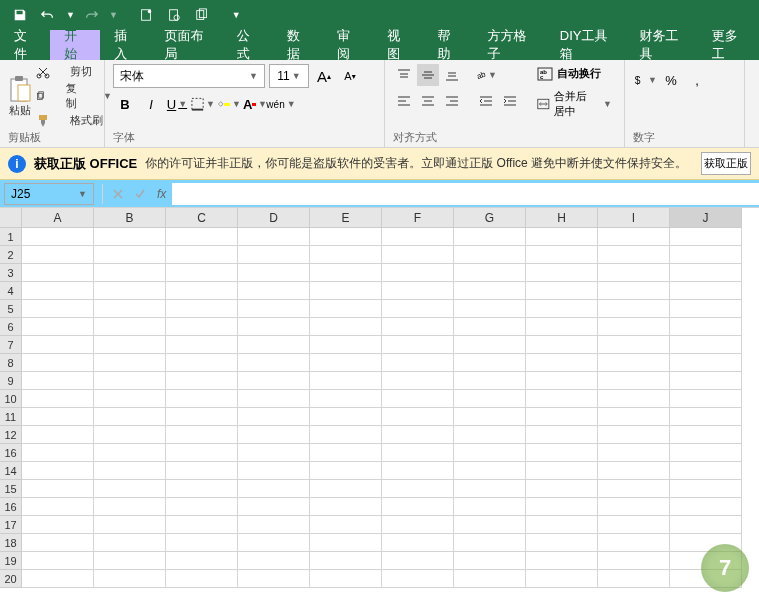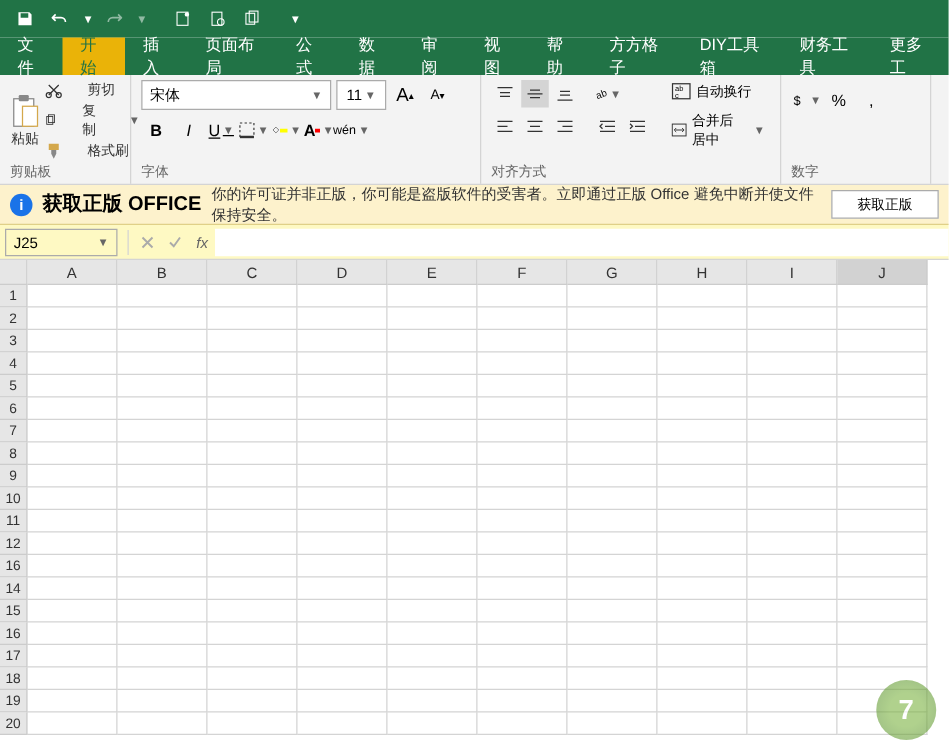--- a/index.html
+++ b/index.html
@@ -5,21 +5,21 @@
 * { margin: 0; padding: 0; box-sizing: border-box; font-family: "Microsoft YaHei", sans-serif; }
 body { width: 759px; height: 602px; overflow: hidden; background: #fff; font-size: 12px; }
 
 .titlebar { background: #217346; height: 30px; display: flex; align-items: center; padding: 0 8px; gap: 4px; }
 .titlebar .tb-btn { width: 24px; height: 24px; display: flex; align-items: center; justify-content: center; color: #fff; cursor: pointer; }
 .titlebar .tb-btn svg { width: 14px; height: 14px; }
 .titlebar .sep { width: 8px; }
 
 .menubar { background: #217346; height: 30px; display: flex; align-items: stretch; }
 .menubar .tab { padding: 0 14px; color: #fff; font-size: 13px; display: flex; align-items: center; cursor: pointer; }
-.menubar .tab.active { background: #eab308; color: #217346; }
+.menubar .tab.active { background: #c4b5fd; color: #217346; }
 
 .ribbon { background: #f3f3f3; height: 88px; display: flex; border-bottom: 1px solid #d4d4d4; }
 .ribbon-group { border-right: 1px solid #d4d4d4; padding: 4px 8px 2px; display: flex; flex-direction: column; justify-content: space-between; }
 .ribbon-group .label { text-align: left; color: #666; font-size: 11px; padding-top: 2px; }
 .ribbon-row { display: flex; align-items: center; gap: 4px; }
 
 .clipboard-group { width: 105px; }
 .paste-big { display: flex; flex-direction: column; align-items: center; width: 36px; cursor: pointer; }
 .paste-big svg { width: 24px; height: 28px; }
 .paste-big span { font-size: 11px; color: #333; }
@@ -36,34 +36,34 @@
 .fb-btn { width: 24px; height: 24px; display: flex; align-items: center; justify-content: center; cursor: pointer; font-size: 13px; }
 .fb-btn.bold { font-weight: bold; }
 .fb-btn.italic { font-style: italic; }
 .fb-btn.underline { text-decoration: underline; }
 .color-strip { width: 14px; height: 3px; }
 
 .align-group { width: 240px; }
 .align-row { display: flex; gap: 2px; }
 .align-btn { width: 22px; height: 22px; display: flex; align-items: center; justify-content: center; cursor: pointer; }
 .align-btn svg { width: 14px; height: 14px; }
-.wrap-btn { display: flex; align-items: flex-start; gap: 4px; font-size: 11px; cursor: pointer; padding: 2px 4px; }
+.wrap-btn { display: flex; align-items: center; gap: 4px; font-size: 11px; cursor: pointer; padding: 2px 4px; font-weight: bold; }
 .merge-btn { display: flex; align-items: center; gap: 4px; font-size: 11px; cursor: pointer; padding: 2px 4px; }
 
 .number-group { width: 120px; }
 .num-format { width: 90px; height: 24px; border: 1px solid #ababab; background: #fff; display: flex; align-items: center; padding: 0 6px; font-size: 12px; }
 .num-row { display: flex; gap: 2px; margin-top: 4px; }
 
 .warning-bar { background: #fdf2cc; height: 32px; display: flex; align-items: center; padding: 0 8px; gap: 8px; border-bottom: 1px solid #e0d088; }
 .warn-icon { width: 18px; height: 18px; border-radius: 50%; background: #1a73e8; color: #fff; display: flex; align-items: center; justify-content: center; font-size: 12px; font-weight: bold; }
-.warn-title { font-weight: bold; font-size: 16px; }
+.warn-title { font-weight: bold; font-size: 13px; }
 .warn-text { font-size: 12px; color: #333; flex: 1; }
-.warn-btn { background: #fff; border: 1px solid #ababab; padding: 3px 20px; font-size: 11px; cursor: pointer; }
-
-.formula-bar { height: 28px; display: flex; align-items: center; border-bottom: 1px solid #d4d4d4; background: #fef9c3; }
+.warn-btn { background: #fff; border: 1px solid #ababab; padding: 3px 2px; font-size: 11px; cursor: pointer; }
+
+.formula-bar { height: 28px; display: flex; align-items: center; border-bottom: 1px solid #d4d4d4; background: #7dd3fc; }
 .name-box { width: 90px; height: 22px; border: 1px solid #ababab; margin: 0 4px; display: flex; align-items: center; padding: 0 6px; justify-content: space-between; font-size: 12px; }
 .fb-sep { width: 1px; height: 20px; background: #d4d4d4; margin: 0 4px; }
 .fb-icon { width: 22px; height: 22px; display: flex; align-items: center; justify-content: center; color: #888; cursor: pointer; }
 .fx-label { font-style: italic; color: #666; padding: 0 6px; }
 .formula-input { flex: 1; height: 22px; border: none; outline: none; padding: 0 6px; }
 
 .sheet-area { display: flex; height: 394px; overflow: hidden; position: relative; }
 .corner { width: 22px; height: 20px; background: #e6e6e6; border-right: 1px solid #ccc; border-bottom: 1px solid #ccc; position: absolute; top: 0; left: 0; }
 .col-headers { position: absolute; top: 0; left: 22px; height: 20px; display: flex; }
 .col-h { width: 72px; background: #e6e6e6; border-right: 1px solid #ccc; border-bottom: 1px solid #ccc; display: flex; align-items: center; justify-content: center; font-size: 12px; color: #333; }

